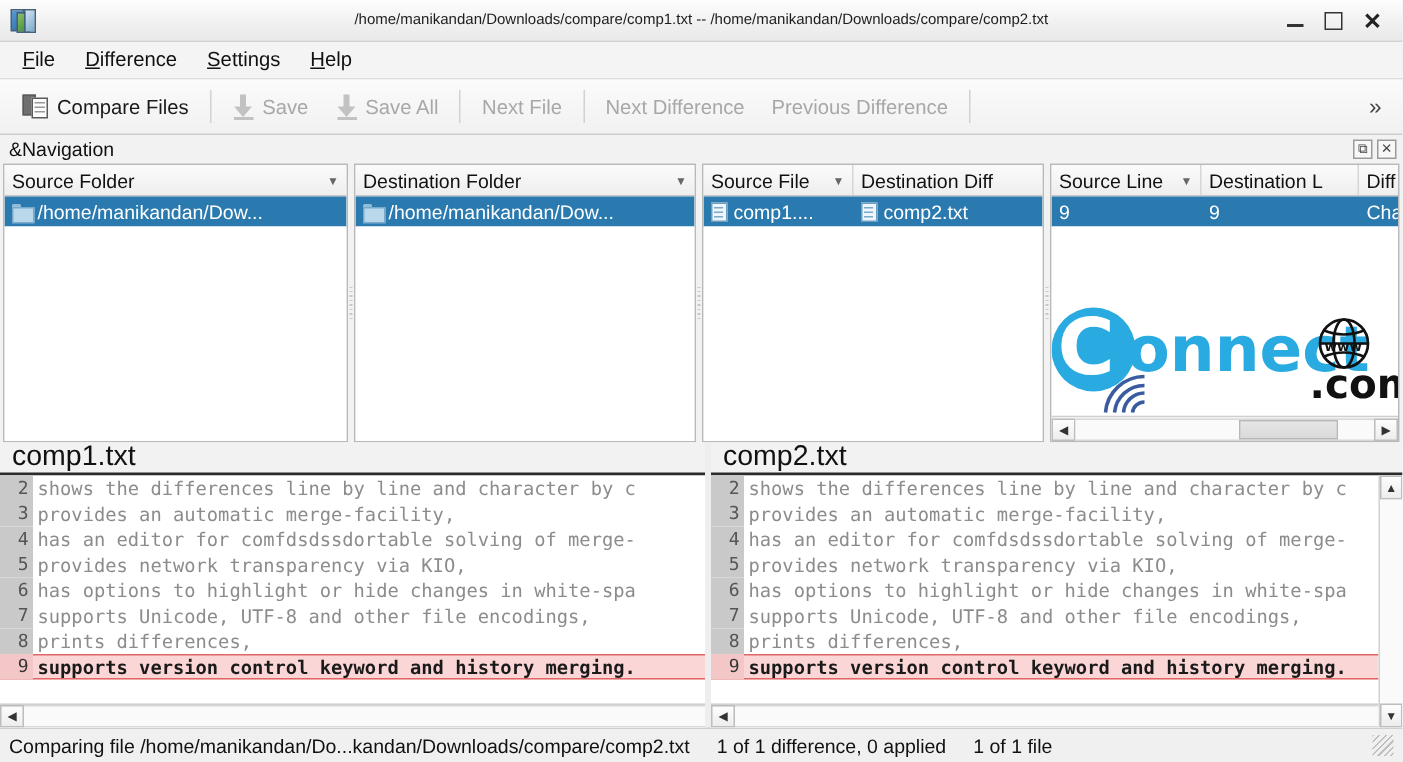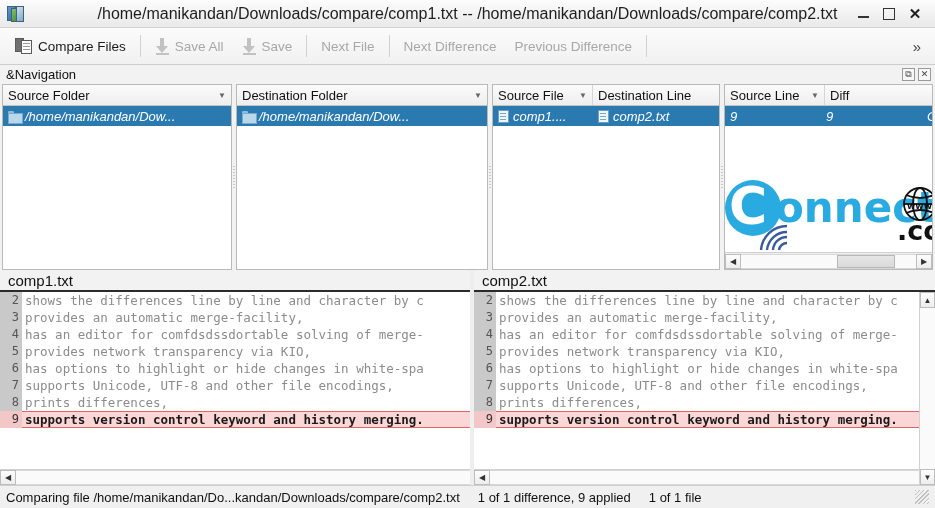--- a/index.html
+++ b/index.html
@@ -20,21 +20,21 @@
     border-bottom: 1px solid #d3d3d3;
     display: flex; align-items: center; position: relative;
   }
   .app-icon { width: 20px; height: 20px; margin-left: 6px; position: relative; flex: 0 0 20px; }
   .app-icon .sheet { position: absolute; border: 1px solid #43617a; }
   .app-icon .s1 { left:1px; top:2px; width:9px; height:15px; background: linear-gradient(135deg,#5b9bd5,#2e6ca4); }
   .app-icon .s2 { left:5px; top:4px; width:9px; height:14px; background: linear-gradient(135deg,#8ac06a,#3f8b2e); }
   .app-icon .s3 { left:10px; top:2px; width:8px; height:16px; background: linear-gradient(135deg,#cfe3f2,#7aa9cc); }
   .title-text {
     position: absolute; left: 0; right: 0; text-align: center;
-    font-size: 16px; color: #1d1d1d; pointer-events: none;
+    font-size: 10px; color: #1d1d1d; pointer-events: none;
     white-space: nowrap; overflow: hidden;
   }
   .win-btns { margin-left: auto; display: flex; align-items: center; gap: 2px; padding-right: 8px; z-index: 2; }
   .win-btn {
     width: 24px; height: 22px; display: flex; align-items: center; justify-content: center;
     font-size: 14px; color: #222; cursor: default;
   }
   .win-btn.minimize::after { content: ""; display:block; width:11px; height:2px; background:#333; margin-top:7px; }
   .win-btn.maximize::after { content: ""; display:block; width:10px; height:10px; border:1.6px solid #333; }
   .win-btn.close { font-size: 15px; font-weight: 700; }
@@ -117,21 +117,21 @@
   .hdr-cell {
     display: flex; align-items: center; padding: 0 5px;
     font-size: 13px; color: #111; white-space: nowrap; overflow: hidden;
     border-right: 1px solid #d6d6d6; cursor: default;
   }
   .hdr-cell:last-child { border-right: none; }
   .hdr-cell .sort-arrow { margin-left: auto; font-size: 8px; color: #666; padding-left: 4px; }
 
   .sel-row {
     display: flex; height: 20px; flex: 0 0 20px;
-    background: #2a7ab0; color: #fff; align-items: center; font-style: italic;
+    background: #2a7ab0; color: #fff; align-items: center;
   }
   .sel-cell { display: flex; align-items: center; gap: 4px; padding: 0 5px; font-size: 13px;
       white-space: nowrap; overflow: hidden; }
   .ico-folder { width: 13px; height: 11px; position: relative; flex:0 0 13px; }
   .ico-folder::before { content:""; position:absolute; left:0; top:0; width:6px; height:2.5px; background:#8fbcd9; border-radius:1px 1px 0 0;}
   .ico-folder::after { content:""; position:absolute; left:0; top:2px; width:13px; height:9px; background:#b9d8ec; border:1px solid #7aa9c9;}
   .ico-file { width: 11px; height: 13px; position: relative; flex:0 0 11px; }
   .ico-file::before { content:""; position:absolute; inset:0; background:#eef5fb; border:1px solid #6f9fc0; }
   .ico-file::after { content:""; position:absolute; left:2px; top:3px; width:6px; height:1px; background:#7aa9c9;
       box-shadow: 0 3px 0 #7aa9c9, 0 6px 0 #7aa9c9; }
@@ -144,21 +144,21 @@
   .hs-arrow { width: 16px; height: 15px; display:flex; align-items:center; justify-content:center;
       border:1px solid #bdbdbd; background: linear-gradient(to bottom,#fdfdfd,#ededed); font-size:8px; color:#333; cursor:default;}
   .hs-track { flex: 1; height: 15px; background: #fafafa; border-top:1px solid #d8d8d8; border-bottom:1px solid #d8d8d8; position: relative; }
   .hs-thumb { position: absolute; top:0; bottom:0; background: linear-gradient(to bottom,#e6e6e6,#dadada); border:1px solid #b8b8b8; }
 
   
   .diff-wrap { flex: 1; display: flex; min-height: 0; background: #fff; }
   .diff-pane { display: flex; flex-direction: column; min-width: 0; }
   .pane-title {
     height: 22px; flex: 0 0 22px; display: flex; align-items: center;
-    padding: 0 4px 0 8px; font-size: 15px; color: #111;
+    padding: 0 4px 0 8px; font-size: 19px; color: #111;
     background: #f2f2f2; border-bottom: 2px solid #2b2b2b;
   }
   .pane-body { flex: 1; position: relative; overflow: hidden; background: #fff; display:flex; flex-direction:column; }
   .code-area { flex: 1; overflow: hidden; position: relative; }
   .code-line {
     display: flex; height: 17px; align-items: center;
     font-family: "DejaVu Sans Mono", "Liberation Mono", monospace;
     font-size: 12.5px; white-space: pre;
   }
   .gutter {
@@ -205,48 +205,54 @@
         <span class="sheet s3"></span>
     </div>
     <div class="title-text">/home/manikandan/Downloads/compare/comp1.txt -- /home/manikandan/Downloads/compare/comp2.txt</div>
     <div class="win-btns">
       <div class="win-btn minimize"></div>
       <div class="win-btn maximize"></div>
       <div class="win-btn close">✕</div>
     </div>
   </div>
 
+  <div class="menubar">
+    <div class="menu-item"><span class="acc">F</span><span>ile</span></div>
+    <div class="menu-item"><span class="acc">D</span><span>ifference</span></div>
+    <div class="menu-item"><span class="acc">S</span><span>ettings</span></div>
+    <div class="menu-item"><span class="acc">H</span><span>elp</span></div>
+  </div>
 
   <div class="toolbar">
     <div class="tb-btn">
       <span class="ico-compare">
         <span class="p pa"></span>
           <span class="p pb"></span>
         <span class="ln" style="top:6px"></span>
           <span class="ln" style="top:9px"></span>
           <span class="ln" style="top:12px"></span>
       </span>
       <span>Compare Files</span>
     </div>
     <div class="tb-sep"></div>
     <div class="tb-btn disabled">
       <span class="ico-save">
           <span class="stem"></span>
           <span class="head"></span>
           <span class="base"></span>
         </span>
-      <span>Save All</span>
+      <span>Save</span>
     </div>
     <div class="tb-btn disabled">
       <span class="ico-save">
           <span class="stem"></span>
           <span class="head"></span>
           <span class="base"></span>
         </span>
-      <span>Save</span>
+      <span>Save All</span>
     </div>
     <div class="tb-sep"></div>
     <div class="tb-btn disabled">Next File</div>
     <div class="tb-sep"></div>
     <div class="tb-btn disabled">Next Difference</div>
     <div class="tb-btn disabled">Previous Difference</div>
     <div class="tb-sep"></div>
     <div class="tb-overflow">»</div>
   </div>
 
@@ -271,21 +277,21 @@
           <div class="sel-cell" style="flex:1">
             <span class="ico-folder"></span>
             <span>/home/manikandan/Dow...</span>
           </div>
         </div>
         <div class="list-body"></div>
       </div>
 
       <div class="col-splitter"></div>
 
-      <div class="nav-col" style="width:252px">
+      <div class="nav-col" style="width:228px">
         <div class="hdr-row">
           <div class="hdr-cell" style="flex:1">
             <span>Destination Folder</span>
             <span class="sort-arrow">▼</span>
           </div>
         </div>
         <div class="sel-row">
           <div class="sel-cell" style="flex:1">
             <span class="ico-folder"></span>
             <span>/home/manikandan/Dow...</span>
@@ -296,21 +302,21 @@
 
       <div class="col-splitter"></div>
 
       <div class="nav-col" style="width:228px">
         <div class="hdr-row">
           <div class="hdr-cell" style="width:100px">
             <span>Source File</span>
             <span class="sort-arrow">▼</span>
           </div>
           <div class="hdr-cell" style="flex:1">
-            <span>Destination Line</span>
+            <span>Destination Diff</span>
           </div>
         </div>
         <div class="sel-row">
           <div class="sel-cell" style="width:100px">
             <span class="ico-file"></span>
             <span>comp1....</span>
           </div>
           <div class="sel-cell" style="flex:1">
             <span class="ico-file"></span>
             <span>comp2.txt</span>
@@ -319,20 +325,23 @@
         <div class="list-body"></div>
       </div>
 
       <div class="col-splitter"></div>
 
       <div class="nav-col" style="flex:1">
         <div class="hdr-row">
           <div class="hdr-cell" style="width:100px">
             <span>Source Line</span>
             <span class="sort-arrow">▼</span>
+          </div>
+          <div class="hdr-cell" style="width:105px">
+            <span>Destination L</span>
           </div>
           <div class="hdr-cell" style="flex:1">
             <span>Diff</span>
           </div>
         </div>
         <div class="sel-row">
           <div class="sel-cell" style="width:100px">
               <span>9</span>
             </div>
           <div class="sel-cell" style="width:105px">
@@ -429,18 +438,18 @@
           <div class="vs-arrow">▲</div>
           <div class="vs-track"></div>
           <div class="vs-arrow">▼</div>
         </div>
       </div>
     </div>
   </div>
 
   <div class="statusbar">
     <span class="st-seg">Comparing file /home/manikandan/Do...kandan/Downloads/compare/comp2.txt</span>
-    <span class="st-seg" style="margin-left:18px">1 of 1 difference, 9 applied</span>
+    <span class="st-seg" style="margin-left:18px">1 of 1 difference, 0 applied</span>
     <span class="st-seg" style="margin-left:18px">1 of 1 file</span>
     <span class="st-grip"></span>
   </div>
 
 </div>
 
 </body></html>

